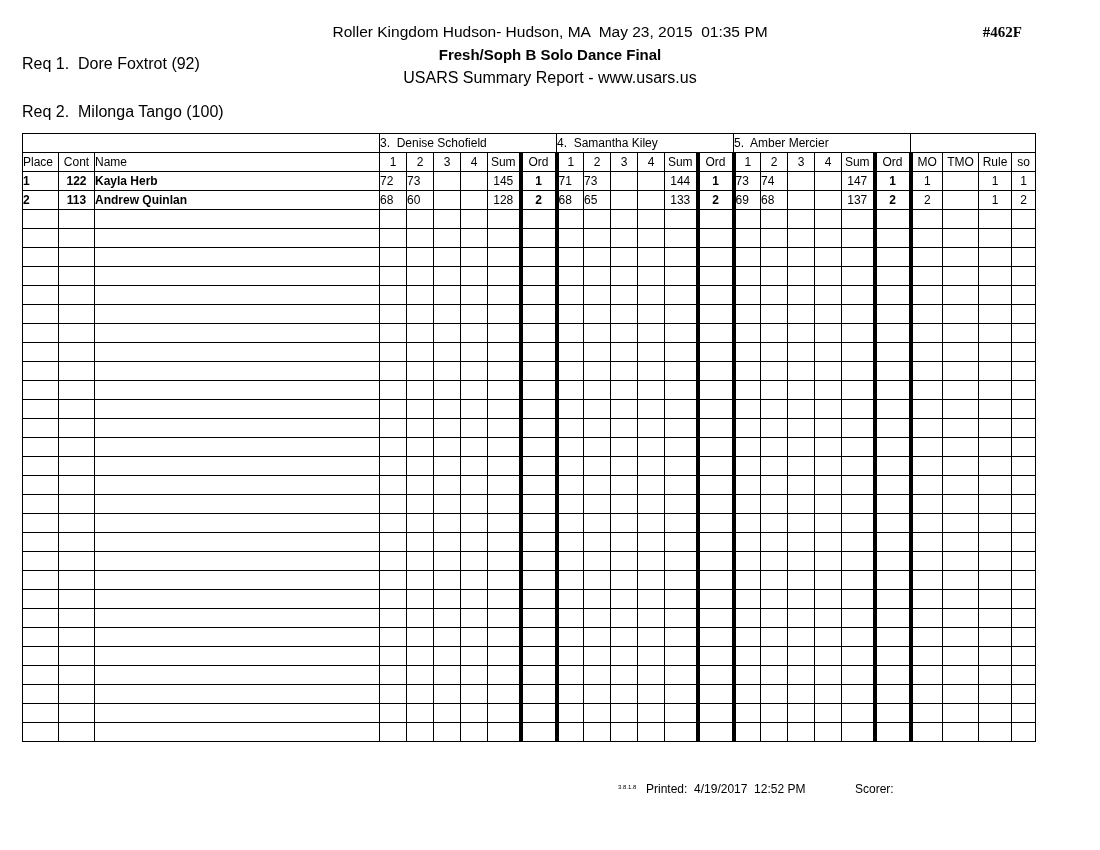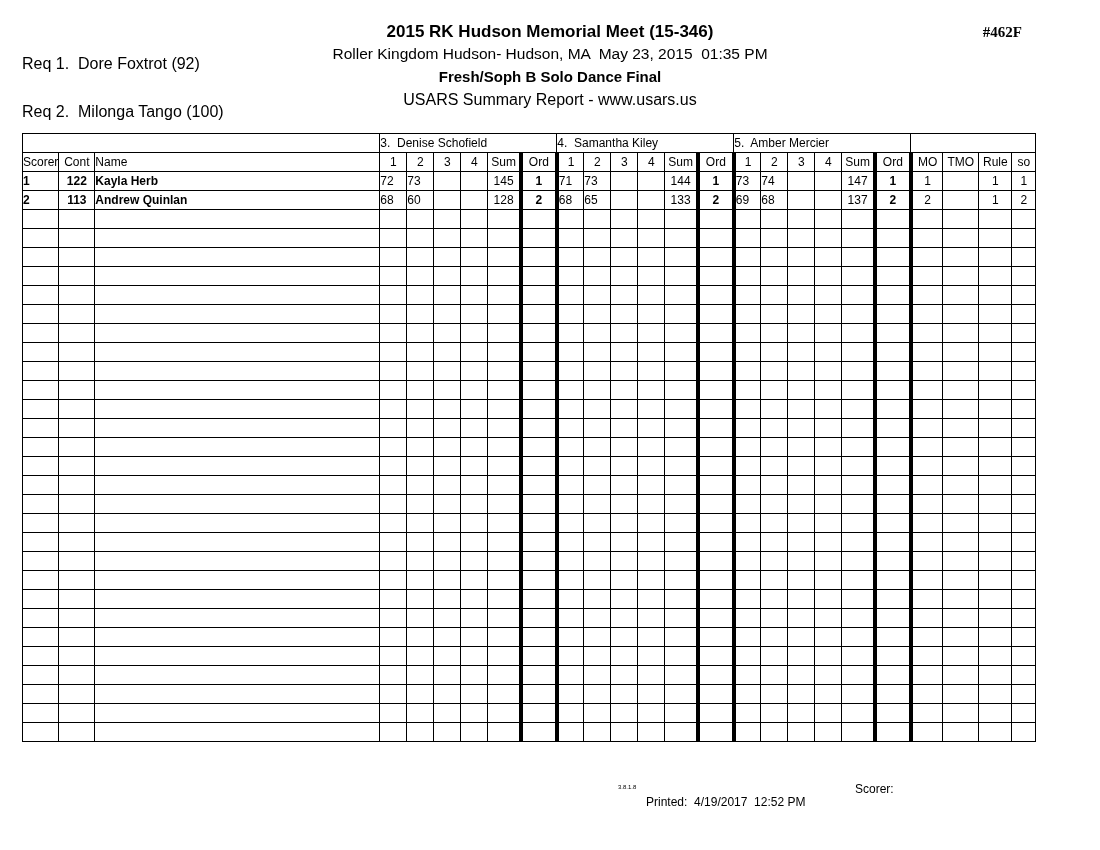--- a/index.html
+++ b/index.html
@@ -62,35 +62,34 @@
   .c-cont  { font-weight: bold; text-align: center; }
   .c-name  { font-weight: bold; padding-left: 5px; }
   .c-score { padding-left: 4px; }
   .c-sum   { text-align: center; }
   .c-ord   { font-weight: bold; text-align: center; }
   .c-mo, .c-tmo, .c-rule, .c-so { text-align: center; }
 
   
   .report-footer { position: absolute; left: 22px; top: 782px; width: 1013px; height: 20px; font-size: 12px; }
   .version { position: absolute; left: 596px; top: 2px; font-size: 6px; }
-  .printed { position: absolute; left: 624px; top: 13px; white-space: pre; }
+  .printed { position: absolute; left: 624px; top: 0; white-space: pre; }
   .scorer  { position: absolute; left: 833px; top: 0; white-space: pre; }
 </style>
 </head>
 <body>
 
 <div class="page">
 
   <div class="req-block">
     <div>Req 1.  Dore Foxtrot (92)</div>
     <div>Req 2.  Milonga Tango (100)</div>
   </div>
 
   <div class="title-block">
-    <div class="meet-title">2015 RK Hudson Memorial Meet (15-346)</div>
     <div class="venue-line">Roller Kingdom Hudson- Hudson, MA  May 23, 2015  01:35 PM</div>
     <div class="event-title">Fresh/Soph B Solo Dance Final</div>
     <div class="report-line">USARS Summary Report - www.usars.us</div>
   </div>
 
   <div class="meet-number">#462F</div>
 
   <div class="table-wrap">
     <table id="score-table">
         <colgroup>
@@ -122,21 +121,21 @@
         </colgroup>
         <tbody>
           <tr class="judge-name-row">
             <td class="nb" colspan="3"></td>
             <td class="judge-box" colspan="6">3.  Denise Schofield</td>
             <td class="judge-box" colspan="6">4.  Samantha Kiley</td>
             <td class="judge-box" colspan="6">5.  Amber Mercier</td>
             <td class="nb" colspan="4"></td>
           </tr>
           <tr class="header-row">
-            <td class="h-place">Scorer</td>
+            <td class="h-place">Place</td>
             <td class="h-cont">Cont</td>
             <td class="h-name">Name</td>
             <td class="h-num">1</td>
             <td class="h-num">2</td>
             <td class="h-num">3</td>
             <td class="h-num">4</td>
             <td class="h-sum">Sum</td>
             <td class="h-ord">Ord</td>
             <td class="h-num">1</td>
             <td class="h-num">2</td>

